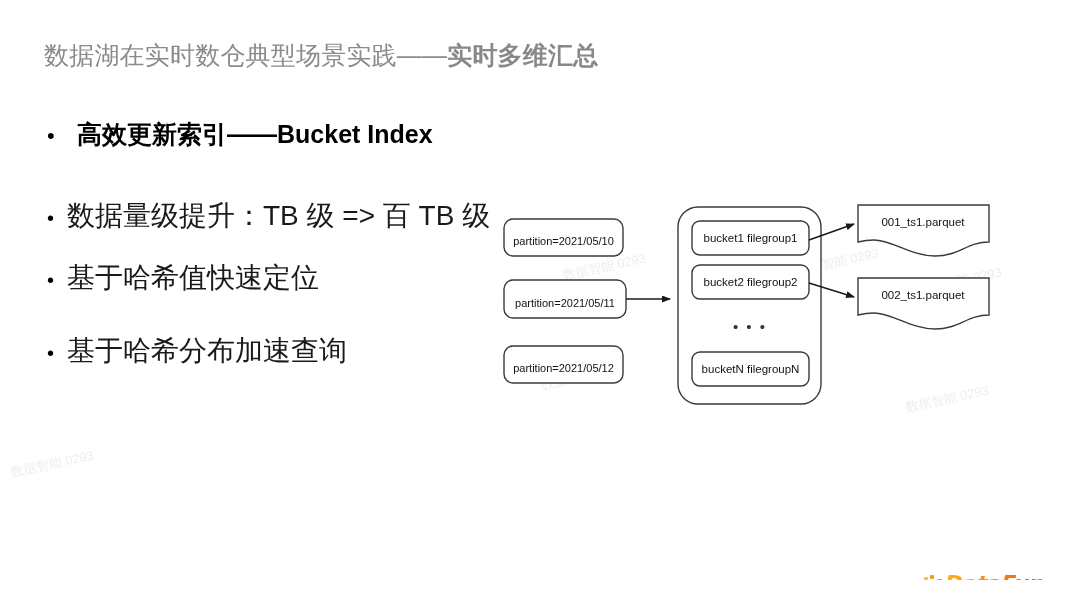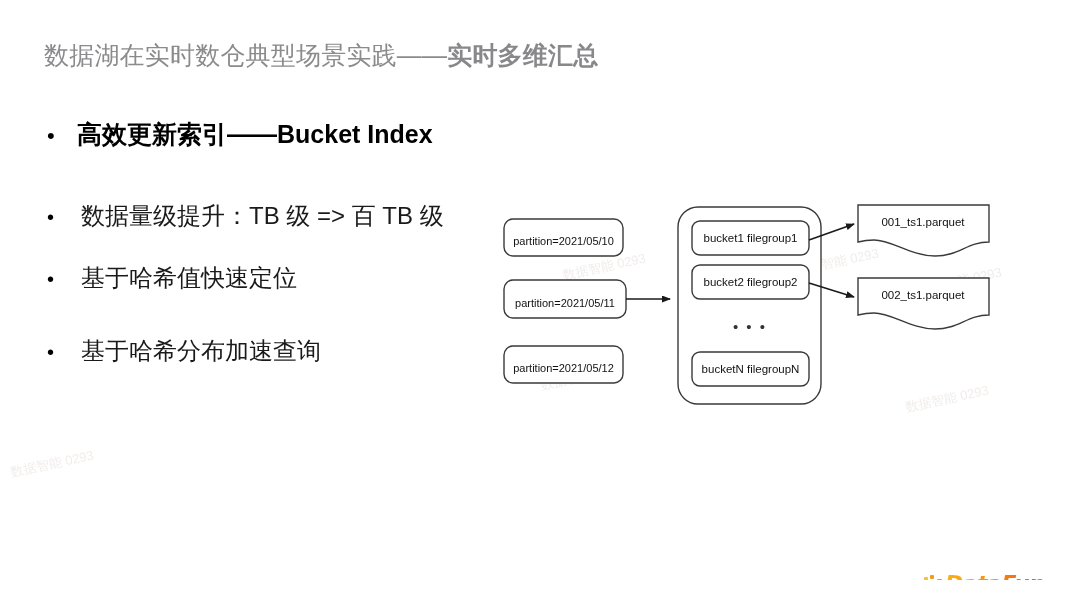--- a/index.html
+++ b/index.html
@@ -60,24 +60,23 @@
     margin-left: 10px;
   }
   #bullet-main .bullet-dot {
     font-size: 22px;
   }
 
   .bullet-sub {
     left: 47px;
   }
   .bullet-sub .bullet-text {
-    font-size: 24px;
+    font-size: 28px;
     color: #1a1a1a;
     line-height: 32px;
-    margin-left: 14px;
     font-weight: normal;
   }
   #bullet-sub-1 { top: 200px; }
   #bullet-sub-2 { top: 262px; }
   #bullet-sub-3 { top: 335px; }
 
   
   #diagram {
     position: absolute;
     left: 480px;

